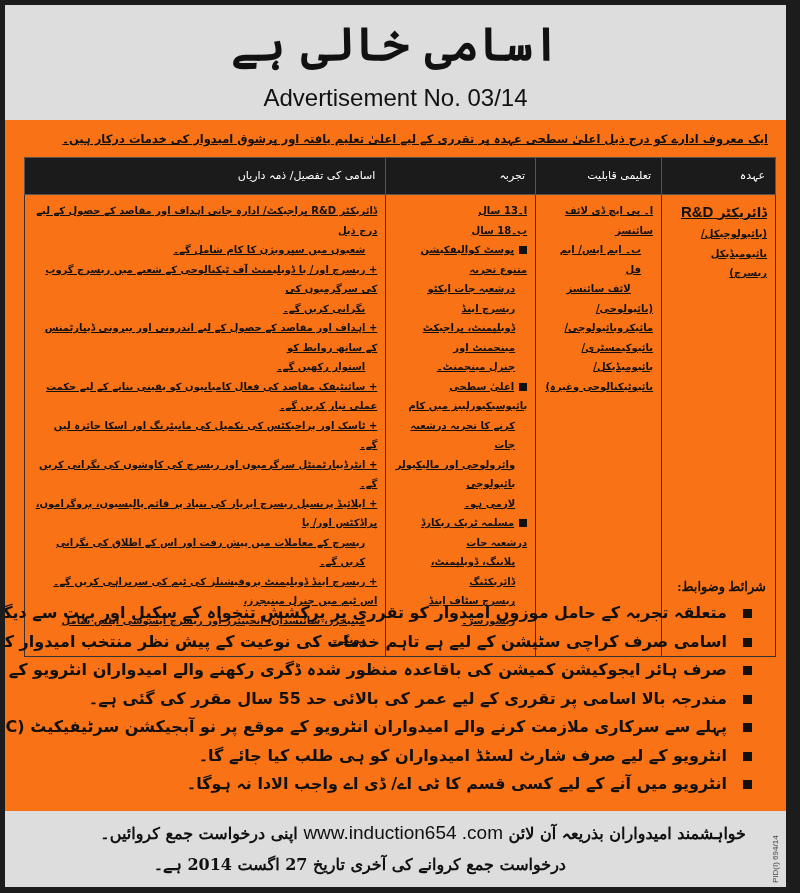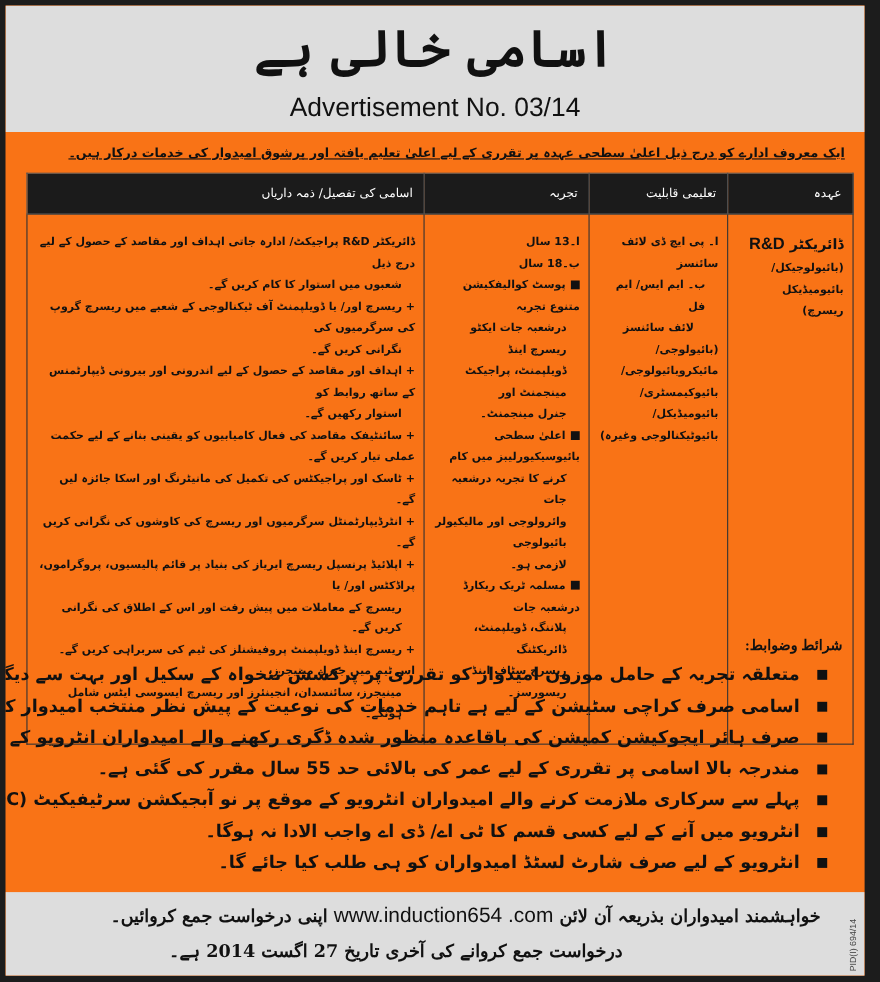--- a/index.html
+++ b/index.html
@@ -33,22 +33,22 @@
     position: absolute; left: 19px; top: 152px; width: 752px; height: 416px;
     border-collapse: collapse; direction: rtl;
     font-family: "DejaVu Sans", sans-serif; font-size: 10px; line-height: 19.5px;
   }
   table.positions th {
     background: #1b1b1b; color: #fff; height: 37px; font-weight: normal;
     text-align: right; padding: 0 10px; font-size: 11px;
     border: 1px solid #555;
   }
   table.positions td {
-    border: 1px solid #333; vertical-align: top; padding: 16px 8px;
-    text-align: right; font-weight: bold;
+    border: 1px solid #333; vertical-align: top; padding: 6px 8px;
+    text-align: right; font-weight: bold; text-decoration: underline;
   }
   .col-post { width: 114px; }
   .col-qual { width: 126px; }
   .col-exp  { width: 150px; }
   .col-desc { width: 362px; }
   .post-title { font-size: 13px; line-height: 22px; }
   .post-title .rd { font-family: "Liberation Sans", sans-serif; font-weight: bold; font-size: 15px; }
   .line { display: block; }
   .center { text-align: center; display: block; }
   .bullet-sq { display: inline-block; width: 8px; height: 8px; background: #111; margin-left: 5px; vertical-align: middle; }
@@ -138,21 +138,21 @@
           <span class="line indent">کرنے کا تجربہ درشعبہ جات</span>
           <span class="line indent">وائرولوجی اور مالیکیولر بائیولوجی</span>
           <span class="line indent">لازمی ہو۔</span>
 
           <span class="line"><span class="bullet-sq"></span><span>مسلمہ ٹریک ریکارڈ درشعبہ جات</span></span>
           <span class="line indent">پلاننگ، ڈویلپمنٹ، ڈائریکٹنگ</span>
           <span class="line indent">ریسرچ سٹاف اینڈ ریسورسز۔</span>
         </td>
         <td class="col-desc">
           <span class="desc-line">ڈائریکٹر R&amp;D پراجیکٹ/ ادارہ جاتی اہداف اور مقاصد کے حصول کے لیے درج ذیل</span>
-          <span class="desc-line indent">شعبوں میں استوار کا کام کریں گے۔</span>
+          <span class="desc-line indent">شعبوں میں سپرویژن کا کام شامل گے۔</span>
           <span class="desc-line">+ ریسرچ اور/ یا ڈویلپمنٹ آف ٹیکنالوجی کے شعبے میں ریسرچ گروپ کی سرگرمیوں کی</span>
           <span class="desc-line indent">نگرانی کریں گے۔</span>
           <span class="desc-line">+ اہداف اور مقاصد کے حصول کے لیے اندرونی اور بیرونی ڈیپارٹمنس کے ساتھ روابط کو</span>
           <span class="desc-line indent">استوار رکھیں گے۔</span>
           <span class="desc-line">+ سائنٹیفک مقاصد کی فعال کامیابیوں کو یقینی بنانے کے لیے حکمت عملی تیار کریں گے۔</span>
           <span class="desc-line">+ ٹاسک اور پراجیکٹس کی تکمیل کی مانیٹرنگ اور اسکا جائزہ لیں گے۔</span>
           <span class="desc-line">+ انٹرڈیپارٹمنٹل سرگرمیوں اور ریسرچ کی کاوشوں کی نگرانی کریں گے۔</span>
           <span class="desc-line">+ اپلائیڈ پرنسپل ریسرچ ایریاز کی بنیاد پر قائم پالیسیوں، پروگراموں، پراڈکٹس اور/ یا</span>
           <span class="desc-line indent">ریسرچ کے معاملات میں پیش رفت اور اس کے اطلاق کی نگرانی کریں گے۔</span>
           <span class="desc-line">+ ریسرچ اینڈ ڈویلپمنٹ پروفیشنلز کی ٹیم کی سربراہی کریں گے۔ اس ٹیم میں جنرل مینیجرز،</span>
@@ -162,22 +162,22 @@
     </tbody>
   </table>
 
   <div class="terms-title">شرائط وضوابط:</div>
   <ul class="terms">
     <li><span class="sq"></span><span>متعلقہ تجربہ کے حامل موزوں امیدوار کو تقرری پر پرکشش تنخواہ کے سکیل اور بہت سے دیگر فوائد حاصل کرنے کی پیشکش کی جائے گی۔</span></li>
     <li><span class="sq"></span><span>اسامی صرف کراچی سٹیشن کے لیے ہے تاہم خدمات کی نوعیت کے پیش نظر منتخب امیدوار کا تقرر/ تبادلہ پاکستان/ بیرون ملک کہیں بھی کیا جاسکتا ہے۔</span></li>
     <li><span class="sq"></span><span>صرف ہائر ایجوکیشن کمیشن کی باقاعدہ منظور شدہ ڈگری رکھنے والے امیدواران انٹرویو کے لیے اہل ہونگے۔</span></li>
     <li><span class="sq"></span><span>مندرجہ بالا اسامی پر تقرری کے لیے عمر کی بالائی حد 55 سال مقرر کی گئی ہے۔</span></li>
     <li><span class="sq"></span><span>پہلے سے سرکاری ملازمت کرنے والے امیدواران انٹرویو کے موقع پر نو آبجیکشن سرٹیفیکیٹ (NOC) اپنے ہمراہ لائیں۔</span></li>
+    <li><span class="sq"></span><span>انٹرویو کے لیے صرف شارٹ لسٹڈ امیدواران کو ہی طلب کیا جائے گا۔</span></li>
     <li><span class="sq"></span><span>انٹرویو میں آنے کے لیے کسی قسم کا ٹی اے/ ڈی اے واجب الادا نہ ہوگا۔</span></li>
-    <li><span class="sq"></span><span>انٹرویو کے لیے صرف شارٹ لسٹڈ امیدواران کو ہی طلب کیا جائے گا۔</span></li>
   </ul>
 
   <div class="footer-band">
     <div class="footer-line1">
       <span>خواہشمند امیدواران بذریعہ آن لائن</span>
       <span class="url">www.induction654 .com</span>
       <span>اپنی درخواست جمع کروائیں۔</span>
     </div>
     <div class="footer-line2">درخواست جمع کروانے کی آخری تاریخ 27 اگست 2014 ہے۔</div>
     <div class="pid">

